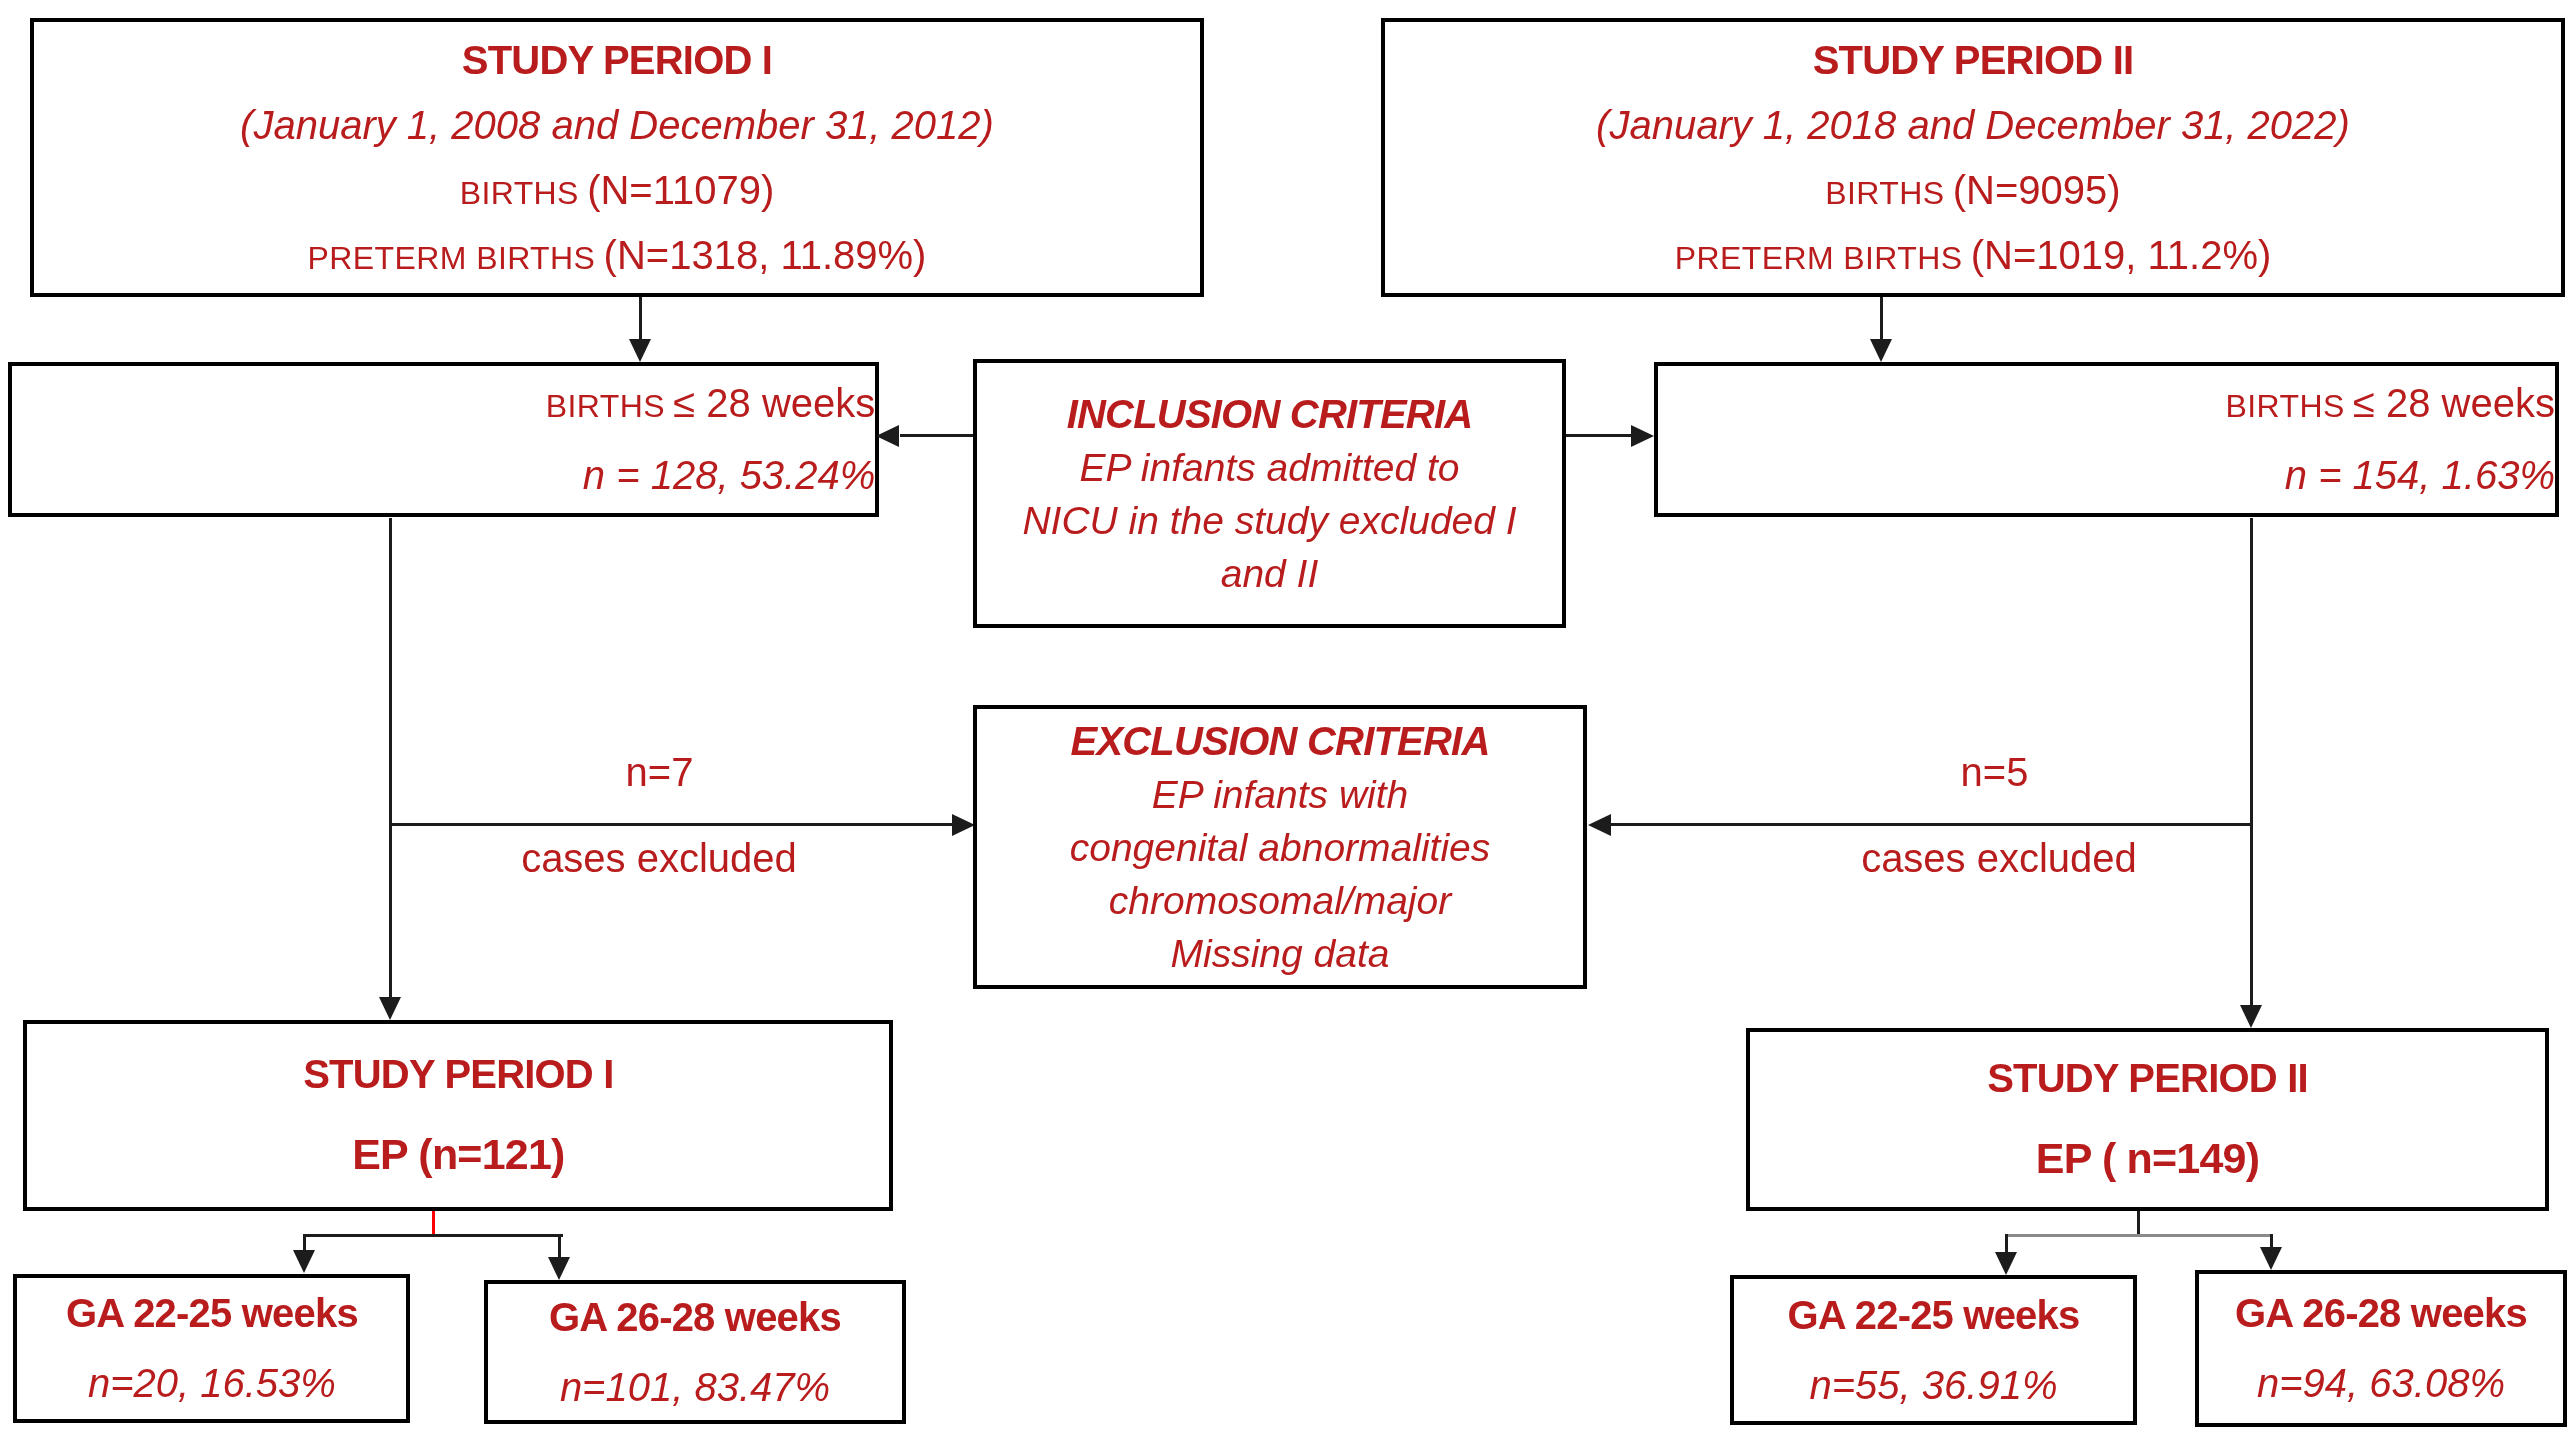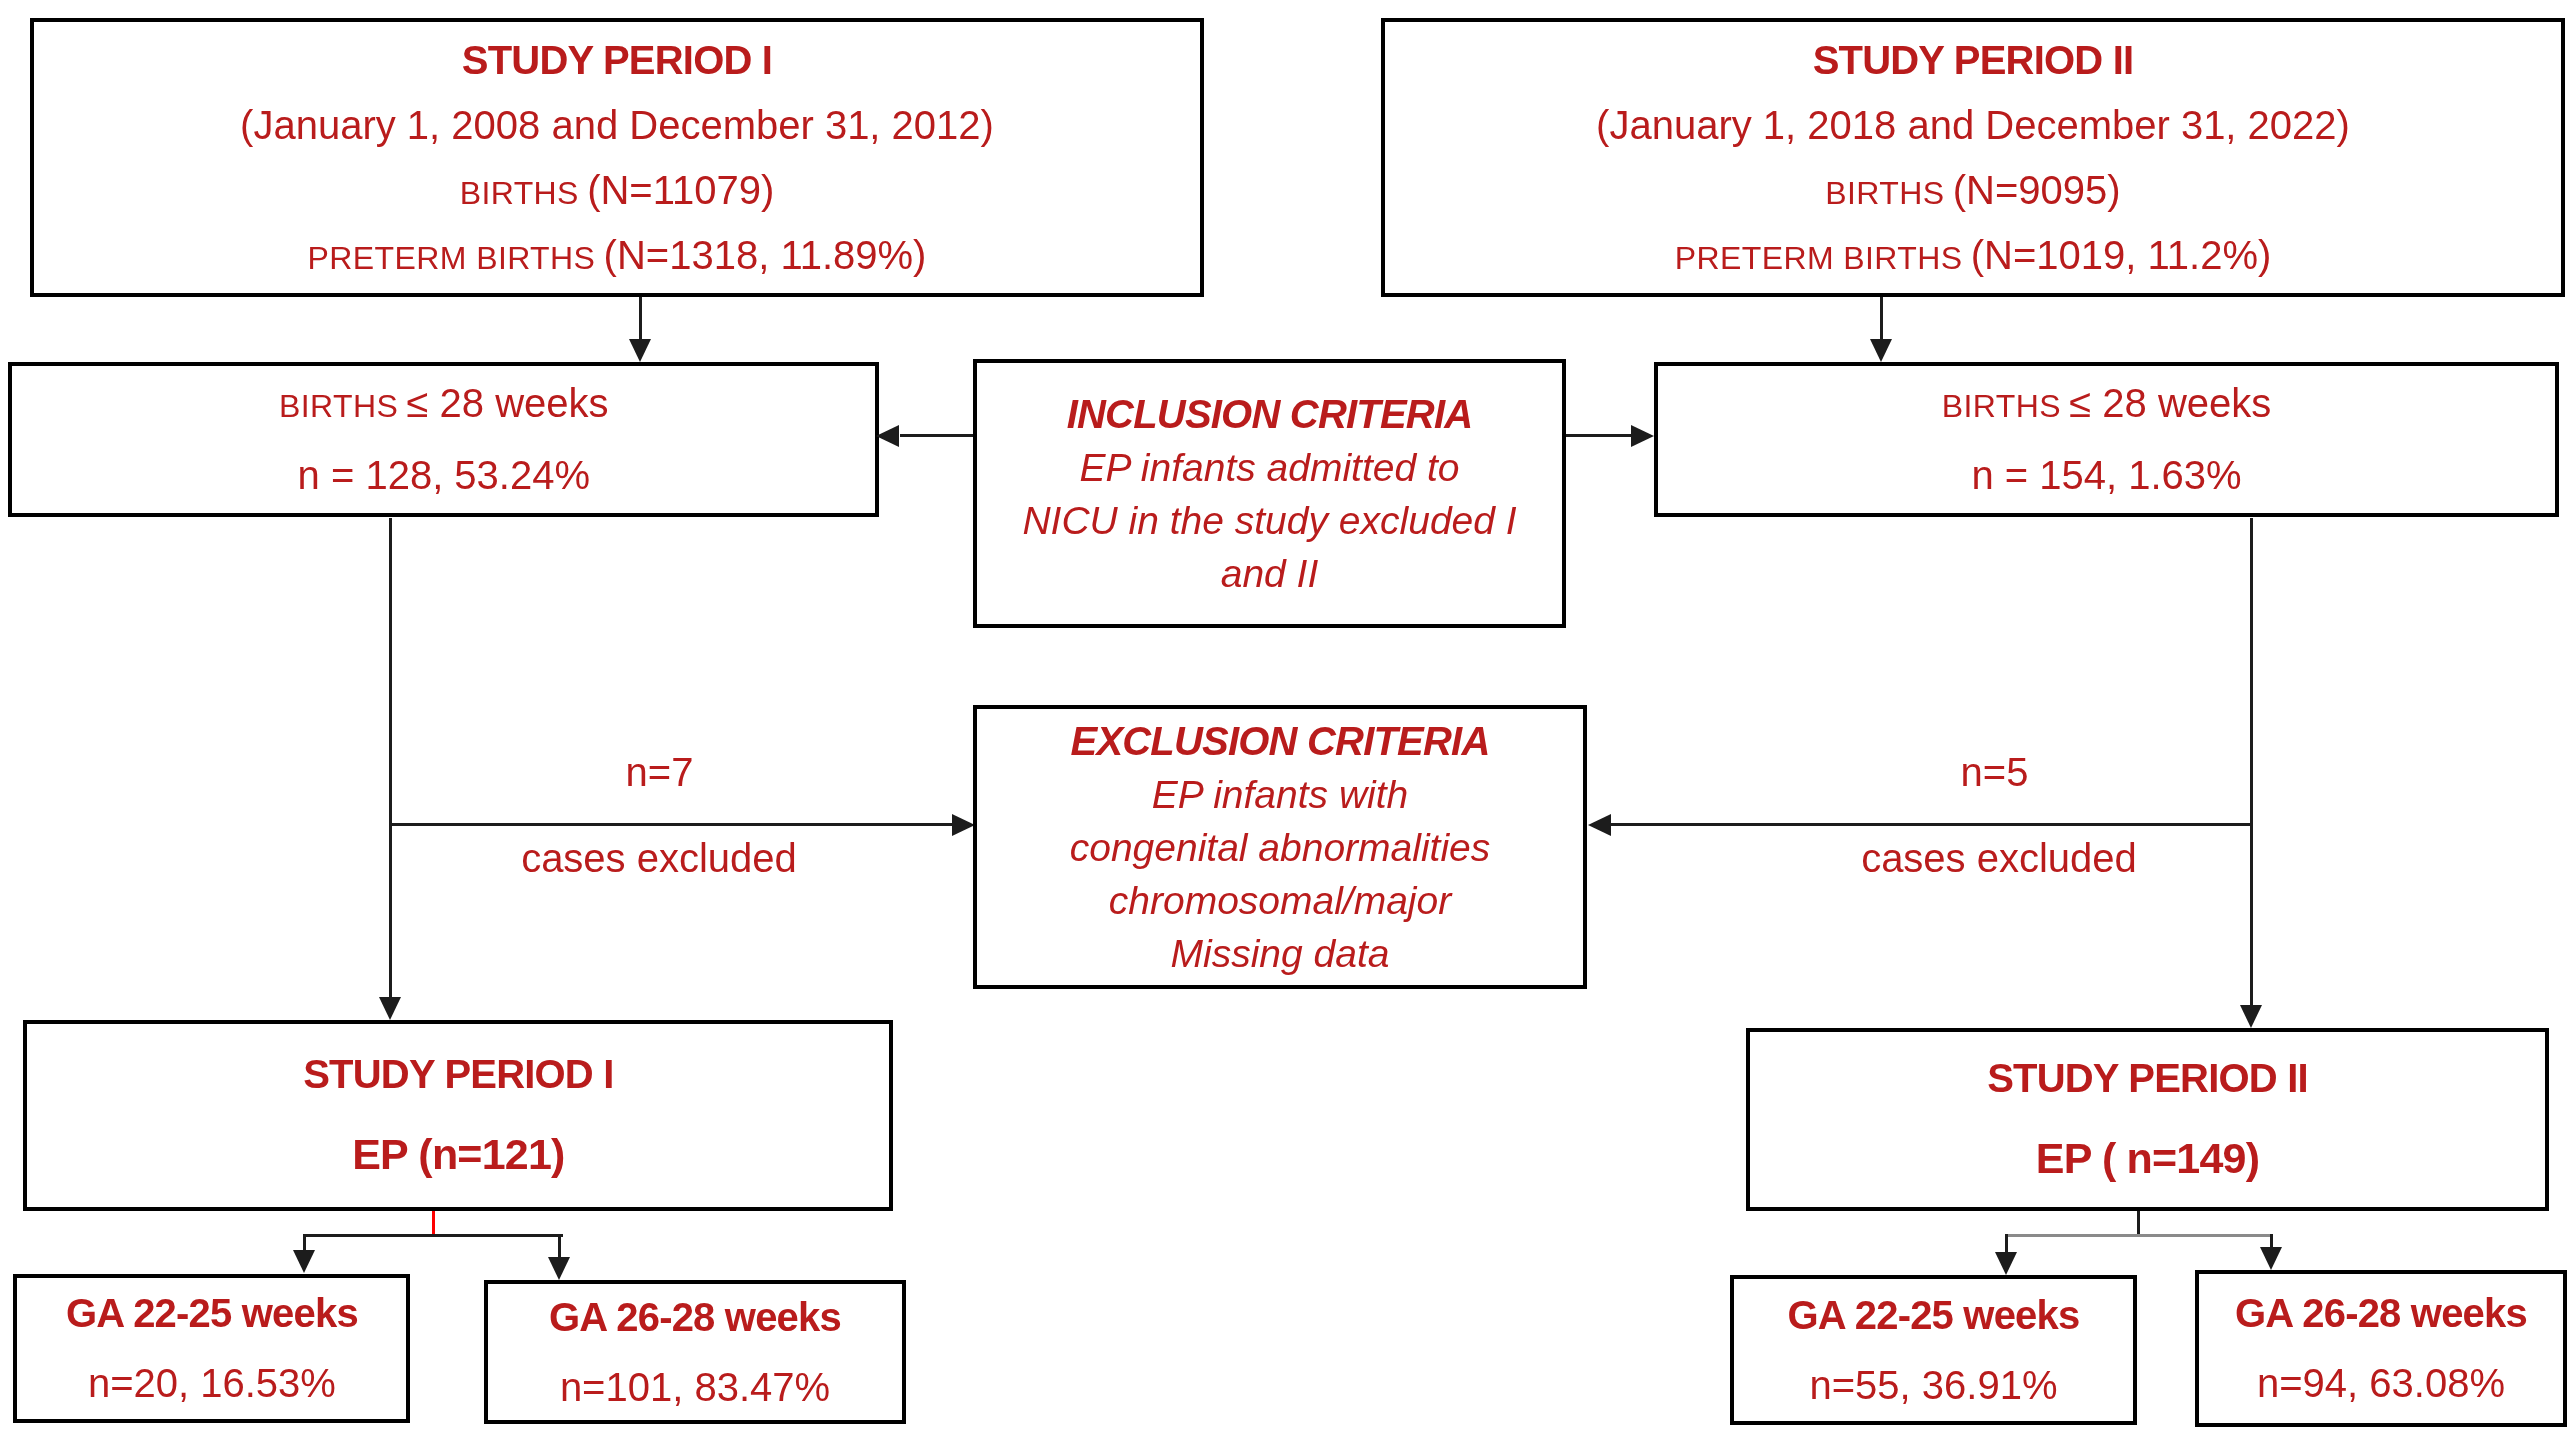--- a/index.html
+++ b/index.html
@@ -7,40 +7,40 @@
     --red_connector:#fe0000; --gray_line:#8a8a8a;
   }
   *{margin:0;padding:0;box-sizing:border-box;}
   html,body{background:#fff;}
   .canvas{position:relative;width:2576px;height:1437px;background:var(--background);
     font-family:"Liberation Sans","DejaVu Sans",sans-serif;color:#b91c1c;overflow:hidden;}
   .box{position:absolute;border:4.2px solid var(--border);background:#fff;
     display:flex;flex-direction:column;align-items:center;justify-content:center;
     text-align:center;}
   .bt{font-weight:bold;font-size:40px;letter-spacing:-0.8px;}
-  .tx{font-size:40px;}
+  .tx{font-size:40px;font-style:italic;}
   .caps{font-size:32px;letter-spacing:0.4px;}
   .val{font-size:40px;margin-left:8.3px;}
   .big{font-size:43px;font-weight:bold;letter-spacing:-0.8px;}
   .body-line{font-size:39px;line-height:53px;font-style:italic;}
   .lbl{position:absolute;font-size:40px;text-align:center;}
   .vline{position:absolute;width:3.3px;background:var(--line);}
   .hline{position:absolute;height:3.3px;background:var(--line);}
   .red{background:var(--red_connector);}
   .gray{background:var(--gray_line);}
   .ah-down{position:absolute;width:0;height:0;
     border-left:11.7px solid transparent;border-right:11.7px solid transparent;
     border-top:23.4px solid var(--line);}
   .ah-left{position:absolute;width:0;height:0;
     border-top:11px solid transparent;border-bottom:11px solid transparent;
     border-right:23.4px solid var(--line);}
   .ah-right{position:absolute;width:0;height:0;
     border-top:11px solid transparent;border-bottom:11px solid transparent;
     border-left:23.4px solid var(--line);}
-  .gap24{gap:20px;} .gap28{gap:27px;} .gap30{gap:25px;} .gap40{gap:33px;}
+  .gap24{gap:20px;} .gap28{gap:27px;align-items:flex-end;} .gap30{gap:25px;} .gap40{gap:33px;}
 </style>
 </head>
 <body>
 
 <div class="canvas">
 
   <div class="box gap24" style="left:30px;top:18.4px;width:1174px;height:279px;">
     <div class="bt">STUDY PERIOD I</div>
     <div class="tx">(January 1, 2008 and December 31, 2012)</div>
     <div>

